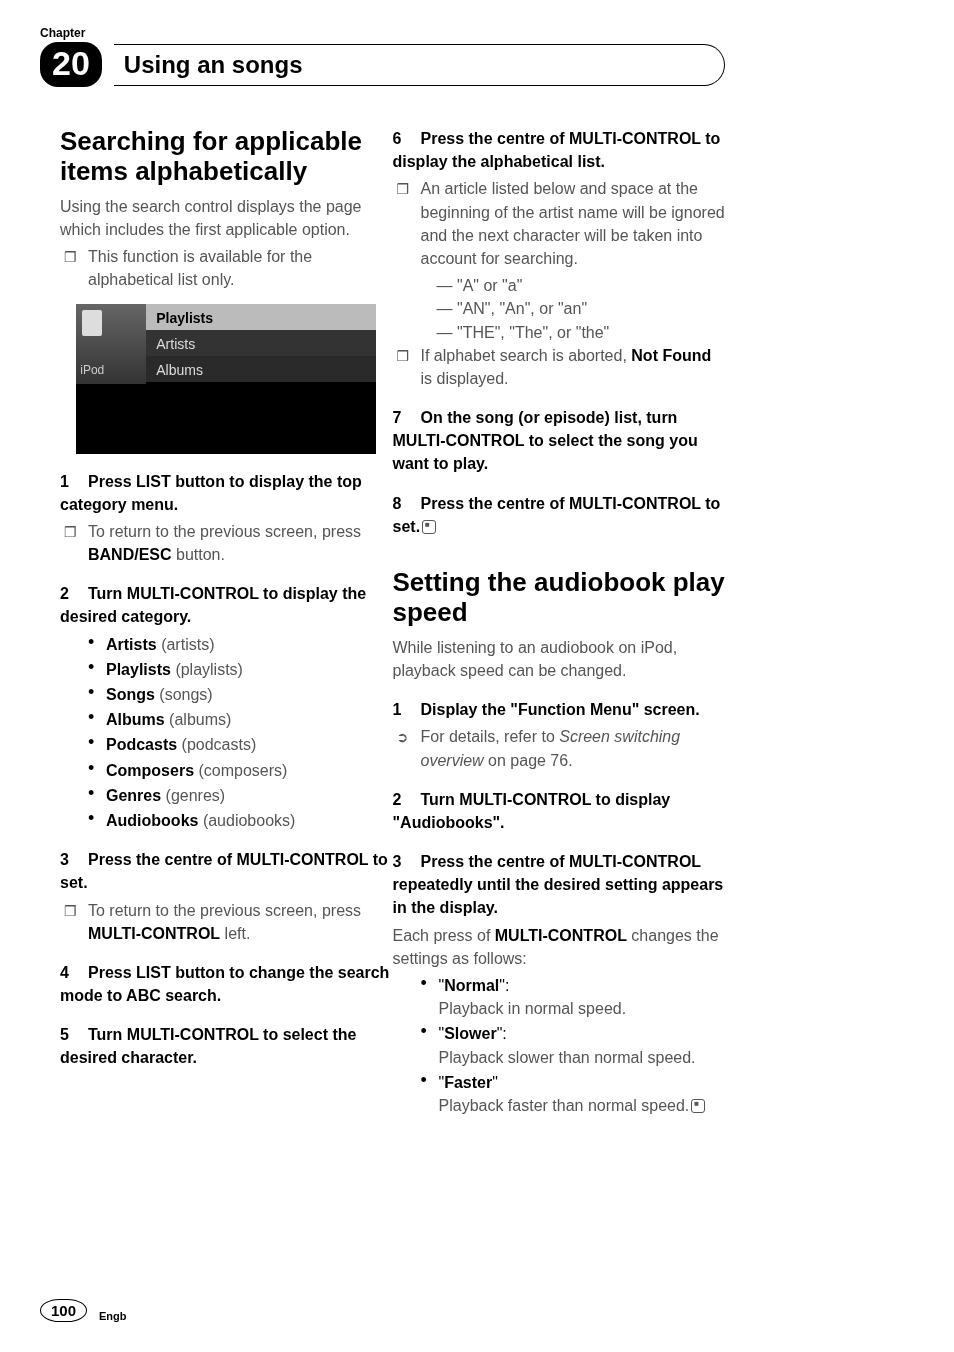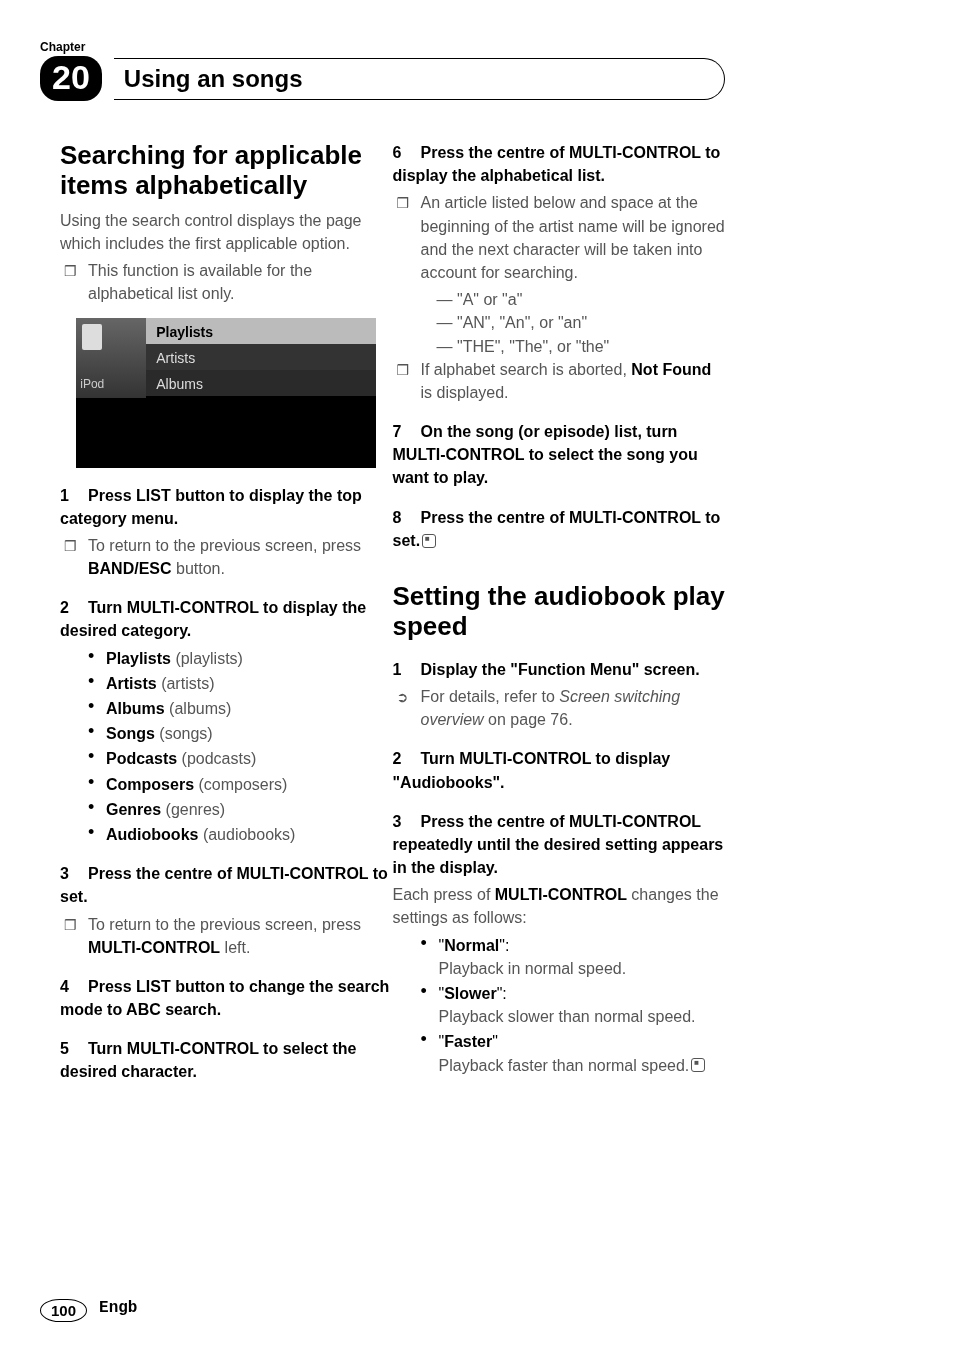--- a/index.html
+++ b/index.html
@@ -1,17 +1,17 @@
 <!DOCTYPE html>
 <html><head>
 <meta charset="utf-8">
 <style>
   * { box-sizing: border-box; margin: 0; padding: 0; }
   html, body { width: 954px; background: #fff; font-family: Arial, Helvetica, sans-serif; color: #000; }
-  .page { width: 785px; padding: 40px 60px 40px 60px; position: relative; min-height: 1352px; }
+  .page { width: 785px; padding: 26px 60px 40px 60px; position: relative; min-height: 1352px; }
   .chapter-label { font-size: 12px; font-weight: bold; margin-left: -20px; margin-bottom: 2px; }
   .chapter-row { display: flex; align-items: center; margin-bottom: 40px; margin-left: -20px; }
   .chapter-pill { background: #000; color: #fff; font-weight: bold; font-size: 34px; border-radius: 18px; padding: 2px 12px 4px 12px; margin-right: 12px; }
   .chapter-title-wrap { flex: 1; border: 1px solid #000; border-left: none; border-radius: 0 30px 30px 0; padding: 6px 20px 6px 10px; }
   .chapter-title { font-size: 24px; font-weight: 900; }
   .columns { display: flex; }
   .col { flex: 1; font-size: 16px; line-height: 1.45; }
   h2.section { font-size: 26px; font-weight: 900; margin-bottom: 8px; line-height: 1.15; }
   p.flow { color: #555; margin-bottom: 4px; }
   .note-block { padding-left: 28px; position: relative; margin-bottom: 4px; color: #555; }
@@ -29,23 +29,23 @@
   .grey { color: #555; }
   .screenshot { width: 300px; height: 150px; margin: 12px auto 16px auto; background: #000; position: relative; }
   .screenshot-side { position: absolute; left: 0; top: 0; width: 70px; height: 80px; background: linear-gradient(#666,#333); display:flex; align-items:flex-end; padding:4px; color:#ccc; font-size:12px; }
   .screenshot-side .ipod-icon { position:absolute; top:6px; left:6px; width:20px; height:26px; background:#ddd; border-radius:2px; }
   .screenshot-row { position: absolute; left: 70px; right: 0; height: 26px; color: #ddd; font-size: 14px; padding: 4px 10px; }
   .sr1 { top: 0; background: #bbb; color: #000; font-weight: bold; }
   .sr2 { top: 26px; background: #333; }
   .sr3 { top: 52px; background: #2a2a2a; }
   .endmark { display:inline-block; width:14px; height:14px; border:1px solid #555; border-radius:3px; vertical-align:middle; position:relative; top:-1px; margin-left:2px; }
   .endmark::before { content:"■"; font-size:8px; position:absolute; left:2px; top:-2px; color:#555; }
-  .footer { position: absolute; bottom: 30px; left: 40px; display: flex; align-items: flex-start; gap: 12px; }
+  .footer { position: absolute; bottom: 30px; left: 40px; display: flex; align-items: flex-end; gap: 12px; }
   .page-num { border: 1px solid #000; border-radius: 50%/60%; padding: 2px 10px; font-weight: bold; font-size: 15px; }
-  .lang { font-size: 16px; font-weight: bold; font-family: Liberation Mono, monospace; }
+  .lang { font-size: 11px; font-weight: bold; }
   .mt-lg { margin-top: 30px; }
   em.ref { font-style: italic; }
 </style>
 </head>
 <body>
 
 <div class="page">
 
   <div class="chapter-label">Chapter</div>
   <div class="chapter-row">
@@ -70,24 +70,24 @@
         <div class="screenshot-row sr1">Playlists</div>
         <div class="screenshot-row sr2">Artists</div>
         <div class="screenshot-row sr3">Albums</div>
       </div>
 
       <p class="step"><span class="step-num">1</span><span>Press LIST button to display the top category menu.</span></p>
       <div class="note-block"><span>To return to the previous screen, press </span><span class="b">BAND/ESC</span><span> button.</span></div>
 
       <p class="step"><span class="step-num">2</span><span>Turn MULTI-CONTROL to display the desired category.</span></p>
       <ul class="bul">
+        <li><span class="b">Artists</span><span class="grey"> (artists)</span></li>
         <li><span class="b">Playlists</span><span class="grey"> (playlists)</span></li>
-        <li><span class="b">Artists</span><span class="grey"> (artists)</span></li>
+        <li><span class="b">Songs</span><span class="grey"> (songs)</span></li>
         <li><span class="b">Albums</span><span class="grey"> (albums)</span></li>
-        <li><span class="b">Songs</span><span class="grey"> (songs)</span></li>
         <li><span class="b">Podcasts</span><span class="grey"> (podcasts)</span></li>
         <li><span class="b">Composers</span><span class="grey"> (composers)</span></li>
         <li><span class="b">Genres</span><span class="grey"> (genres)</span></li>
         <li><span class="b">Audiobooks</span><span class="grey"> (audiobooks)</span></li>
       </ul>
 
       <p class="step"><span class="step-num">3</span><span>Press the centre of MULTI-CONTROL to set.</span></p>
       <div class="note-block"><span>To return to the previous screen, press </span><span class="b">MULTI-CONTROL</span><span> left.</span></div>
 
       <p class="step"><span class="step-num">4</span><span>Press LIST button to change the search mode to ABC search.</span></p>
@@ -103,20 +103,21 @@
         <li>"AN", "An", or "an"</li>
         <li>"THE", "The", or "the"</li>
       </ul>
       <div class="note-block"><span>If alphabet search is aborted, </span><span class="b">Not Found</span><span> is displayed.</span></div>
 
       <p class="step"><span class="step-num">7</span><span>On the song (or episode) list, turn MULTI-CONTROL to select the song you want to play.</span></p>
 
       <p class="step"><span class="step-num">8</span><span>Press the centre of MULTI-CONTROL to set.</span><span class="endmark"></span></p>
 
       <h2 class="section mt-lg">Setting the audiobook play speed</h2>
+      <p class="flow">While listening to an audiobook on iPod, playback speed can be changed.</p>
 
       <p class="step"><span class="step-num">1</span><span>Display the "Function Menu" screen.</span></p>
       <div class="arrow-block"><span>For details, refer to </span><em class="ref">Screen switching overview</em><span> on page 76.</span></div>
 
       <p class="step"><span class="step-num">2</span><span>Turn MULTI-CONTROL to display "Audiobooks".</span></p>
 
       <p class="step"><span class="step-num">3</span><span>Press the centre of MULTI-CONTROL repeatedly until the desired setting appears in the display.</span></p>
       <p class="flow"><span>Each press of </span><span class="b">MULTI-CONTROL</span><span> changes the settings as follows:</span></p>
 
       <ul class="bul">

